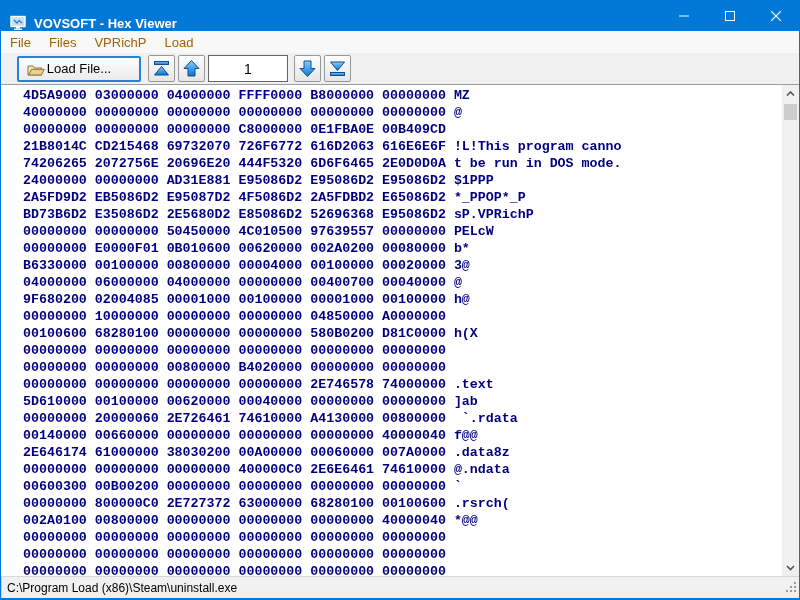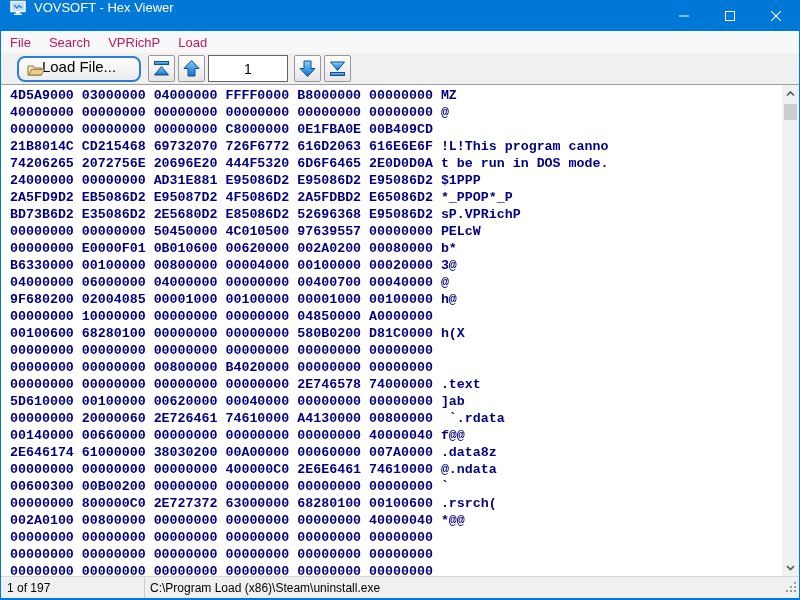--- a/index.html
+++ b/index.html
@@ -1,45 +1,45 @@
 <!DOCTYPE html>
 <html><head>
 <meta charset="utf-8">
 <style>
   html,body{margin:0;padding:0;background:#808080;}
   body{width:800px;height:600px;overflow:hidden;font-family:"Liberation Sans",sans-serif;-webkit-font-smoothing:antialiased;}
   .window{width:800px;height:600px;box-sizing:border-box;display:flex;flex-direction:column;
           border-left:1px solid #0078d7;border-right:1px solid #0078d7;border-bottom:2px solid #0078d7;background:#f0f0f0;}
 
   
-  .titlebar{height:31px;background:#0078d7;display:flex;align-items:flex-start;flex:0 0 auto;}
+  .titlebar{height:31px;background:#0078d7;display:flex;align-items:flex-end;flex:0 0 auto;font-weight:bold;}
   .app-icon{margin-left:9px;display:flex;align-items:center;}
   .title-text{margin-left:8px;color:#ffffff;font-size:13px;white-space:nowrap;}
   .caption-buttons{margin-left:auto;display:flex;height:100%;}
   .cap-btn{width:46px;height:100%;display:flex;align-items:center;justify-content:center;}
 
   
-  .menubar{height:22px;background:#f8f8f8;display:flex;align-items:stretch;font-size:13px;color:#be185d;flex:0 0 auto;}
+  .menubar{height:22px;background:#f8f8f8;display:flex;align-items:stretch;font-size:13px;color:#a16207;flex:0 0 auto;}
   .menu-item{padding:0 9px;display:flex;align-items:center;cursor:default;}
 
   
   .toolbar{height:31px;background:#f0f0f0;display:flex;align-items:center;flex:0 0 auto;}
-  .load-btn{margin-left:16px;width:124px;height:26px;box-sizing:border-box;border:2px solid #2d7fd4;border-radius:8px;
-            background:linear-gradient(#fdfdfd,#ebebeb);display:flex;align-items:flex-start;justify-content:center;position:relative;font-size:15px;}
+  .load-btn{margin-left:16px;width:124px;height:26px;box-sizing:border-box;border:2px solid #2d7fd4;border-radius:2px;
+            background:linear-gradient(#fdfdfd,#ebebeb);display:flex;align-items:center;justify-content:center;position:relative;font-size:13px;}
   .load-btn .folder{position:absolute;left:8px;top:5px;}
   .nav-btn{width:27px;height:27px;box-sizing:border-box;margin-left:3px;border:1px solid #989898;border-radius:2px;
            background:linear-gradient(#fefefe,#e6e6e6);display:flex;align-items:center;justify-content:center;}
   .nav-btn.first{margin-left:7px;}
   .page-input{width:80px;height:27px;box-sizing:border-box;margin-left:3px;border:1px solid #646464;background:#fff;
               text-align:center;font-size:14px;font-family:"Liberation Sans",sans-serif;outline:none;}
   .nav-btn.next{margin-left:6px;}
 
   
   .hexarea{flex:1 1 auto;background:#ffffff;border-top:1px solid #9d9d9d;position:relative;overflow:hidden;}
-  .hexcontent{position:absolute;top:0;left:0;right:17px;bottom:0;padding:2px 0 0 9px;
+  .hexcontent{position:absolute;top:0;left:0;right:17px;bottom:0;padding:2px 0 0 22px;
               font-family:"Liberation Mono","DejaVu Sans Mono",monospace;font-size:13.3px;line-height:17px;
               font-weight:bold;color:#000080;white-space:pre;overflow:hidden;}
   .scrollbar{position:absolute;top:0;right:0;bottom:0;width:17px;background:#f0f0f0;}
   .sb-arrow{position:absolute;left:0;width:17px;height:17px;display:flex;align-items:center;justify-content:center;}
   .sb-arrow.up{top:0;}
   .sb-arrow.down{bottom:0;}
   .sb-thumb{position:absolute;left:2px;right:2px;top:19px;height:16px;background:#cdcdcd;}
 
   
   .statusbar{height:21px;background:#f0f0f0;border-top:1px solid #d7d7d7;display:flex;align-items:center;
@@ -88,21 +88,21 @@
       <div class="cap-btn">
         <svg width="10" height="10" viewBox="0 0 10 10">
             <path d="M0 0 L10 10 M10 0 L0 10" stroke="#ffffff" stroke-width="1.1"></path>
           </svg>
       </div>
     </div>
   </div>
 
   <div class="menubar">
     <div class="menu-item">File</div>
-    <div class="menu-item">Search</div>
+    <div class="menu-item">Files</div>
     <div class="menu-item">VPRichP</div>
     <div class="menu-item">Load</div>
   </div>
 
   <div class="toolbar">
     <div class="load-btn">
       <span class="folder">
         <svg width="18" height="14" viewBox="0 0 18 14">
           <path d="M1 3 L6 3 L7.5 5 L14.5 5 L14.5 12 L1 12 Z" fill="#f6e7bb" stroke="#8d7537" stroke-width="1"></path>
           <path d="M1.6 12 L4.6 6.3 L17.4 6.3 L14.4 12 Z" fill="#eccf8e" stroke="#8d7537" stroke-width="1"></path>
@@ -147,21 +147,20 @@
       <div class="sb-thumb"></div>
       <div class="sb-arrow down">
         <svg width="9" height="6" viewBox="0 0 9 6">
           <path d="M1 1 L4.5 4.5 L8 1" fill="none" stroke="#555555" stroke-width="1.6"></path>
         </svg>
       </div>
     </div>
   </div>
 
   <div class="statusbar">
-    <div class="status-cell-left">1 of 197</div>
     <div class="status-sep"></div>
     <div class="status-cell-path">C:\Program Load (x86)\Steam\uninstall.exe</div>
     <span class="resize-grip">
       <svg width="13" height="13" viewBox="0 0 13 13">
         <g fill="#9b9b9b">
           <rect x="10" y="2" width="2" height="2"></rect>
           <rect x="6" y="6" width="2" height="2"></rect>
             <rect x="10" y="6" width="2" height="2"></rect>
           <rect x="2" y="10" width="2" height="2"></rect>
             <rect x="6" y="10" width="2" height="2"></rect>

